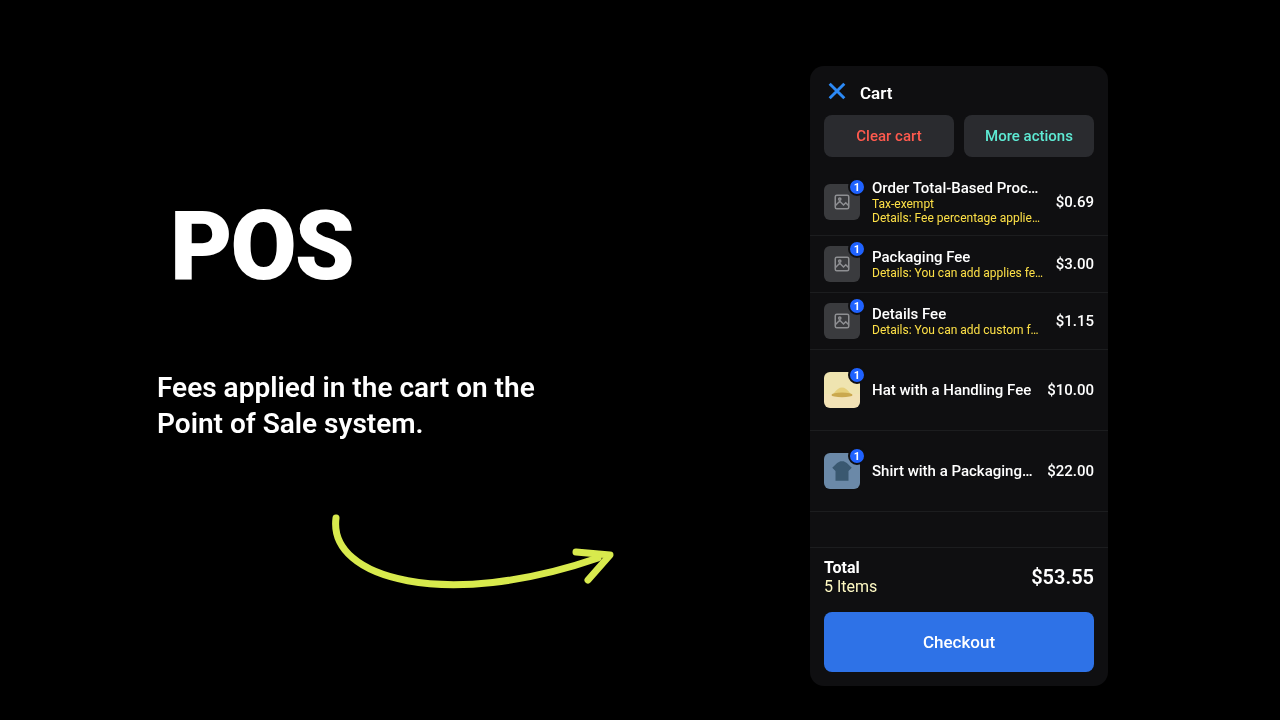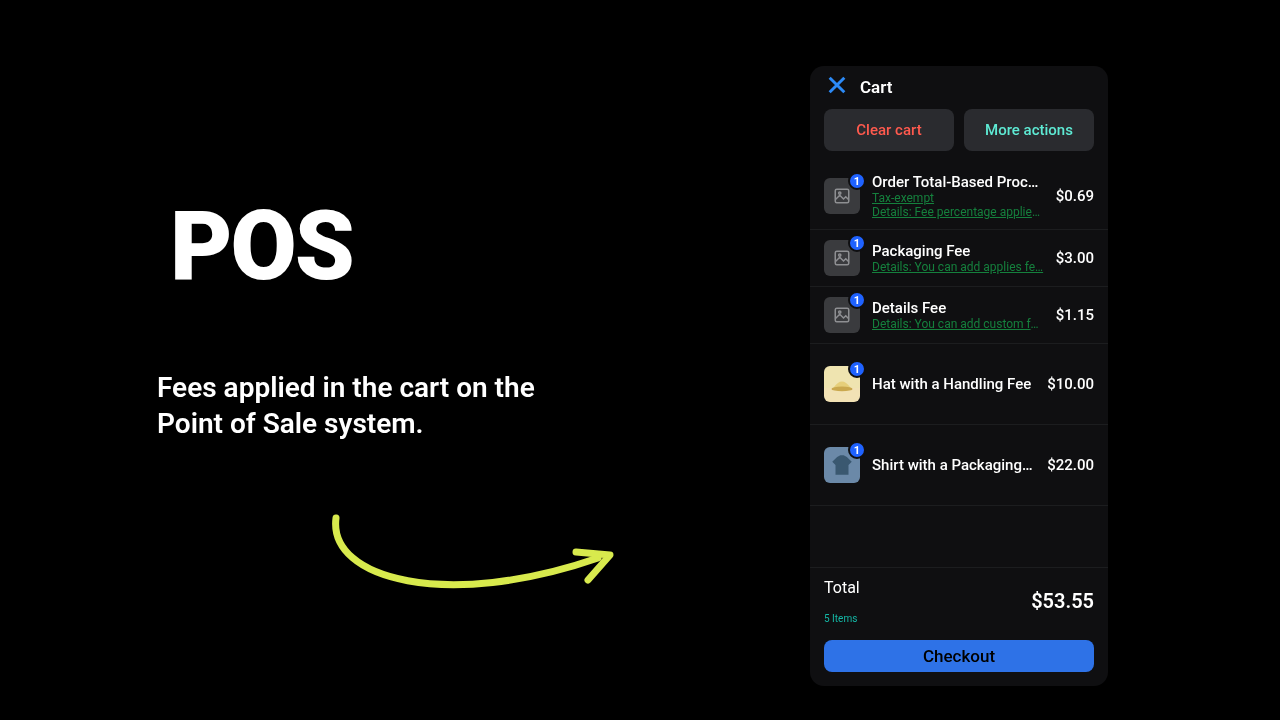--- a/index.html
+++ b/index.html
@@ -39,21 +39,21 @@
     width: 298px; height: 620px;
     background: #0f0f11;
     border-radius: 14px;
     display: flex; flex-direction: column;
     font-size: 14px;
     color: #fff;
   }
   .pos-header {
     display: flex; align-items: center;
     gap: 12px;
-    padding: 8px 16px 10px 16px;
+    padding: 14px 16px 10px 16px;
   }
   .close-x { width: 22px; height: 22px; stroke: #2c8af7; stroke-width: 3.2; fill:none; }
   .pos-title { font-size: 17px; font-weight: 600; }
   .pos-actions {
     display: flex; gap: 10px;
     padding: 0 14px 12px 14px;
   }
   .chip {
     flex: 1;
     background: #2a2b2f;
@@ -90,39 +90,39 @@
     width: 18px; height: 18px;
     border-radius: 50%;
     background: #1f62ff;
     color: #fff;
     font-size: 11px; font-weight: 700;
     display: flex; align-items: center; justify-content: center;
     border: 2px solid #0f0f11;
   }
   .rtext { flex: 1; min-width: 0; }
   .rtext .title { font-size: 15px; font-weight: 500; white-space: nowrap; overflow: hidden; text-overflow: ellipsis; }
-  .rtext .sub   { font-size: 12px; color: #15803d; white-space: nowrap; overflow: hidden; text-overflow: ellipsis; text-decoration: underline; }
+  .rtext .sub   { font-size: 12px; color: #fde047; white-space: nowrap; overflow: hidden; text-overflow: ellipsis; }
   .rprice { font-size: 15px; font-weight: 500; white-space: nowrap; }
   .row.tall { padding: 22px 14px; }
 
   .totals {
     padding: 10px 14px 6px 14px;
     display: flex; align-items: center; justify-content: space-between;
     border-top: 1px solid #1c1d1f;
   }
   .totals .tl { display: flex; flex-direction: column; }
-  .totals .tl .l1 { font-size: 16px; font-weight: 400; }
-  .totals .tl .l2 { font-size: 10px; color: #14b8a6; margin-top: 16px; }
+  .totals .tl .l1 { font-size: 16px; font-weight: 700; }
+  .totals .tl .l2 { font-size: 16px; color: #fef9c3; }
   .totals .amt { font-size: 20px; font-weight: 600; }
   .checkout {
     margin: 10px 14px 14px 14px;
     background: #2e72e7;
-    color: #000000;
+    color: #ffffff;
     border-radius: 8px;
-    height: 32px;
+    height: 60px;
     display: flex; align-items: center; justify-content: center;
     font-size: 17px; font-weight: 500;
   }
 </style>
 </head>
 <body>
 
 <div class="heading">POS</div>
 <div class="subtext">Fees applied in the cart on the Point of Sale system.</div>
 

